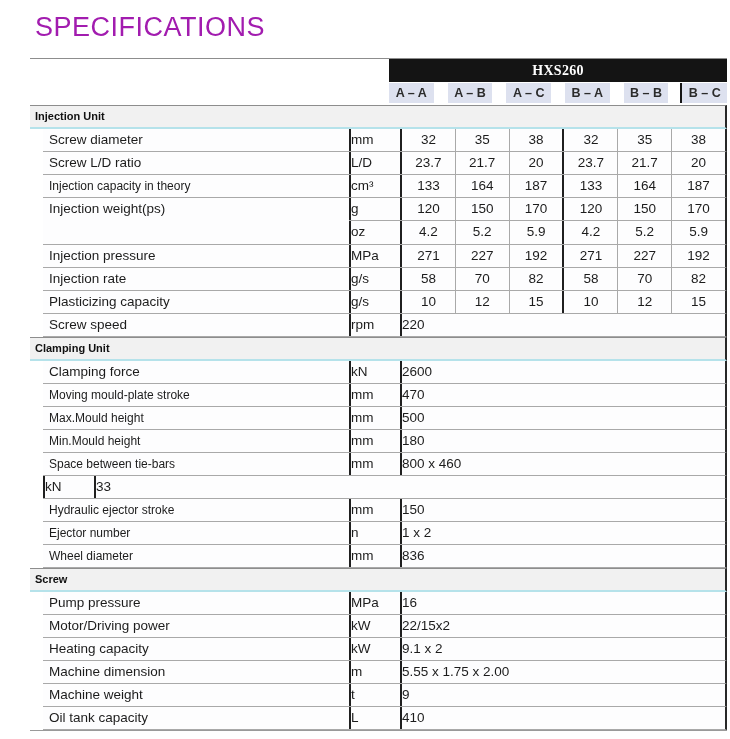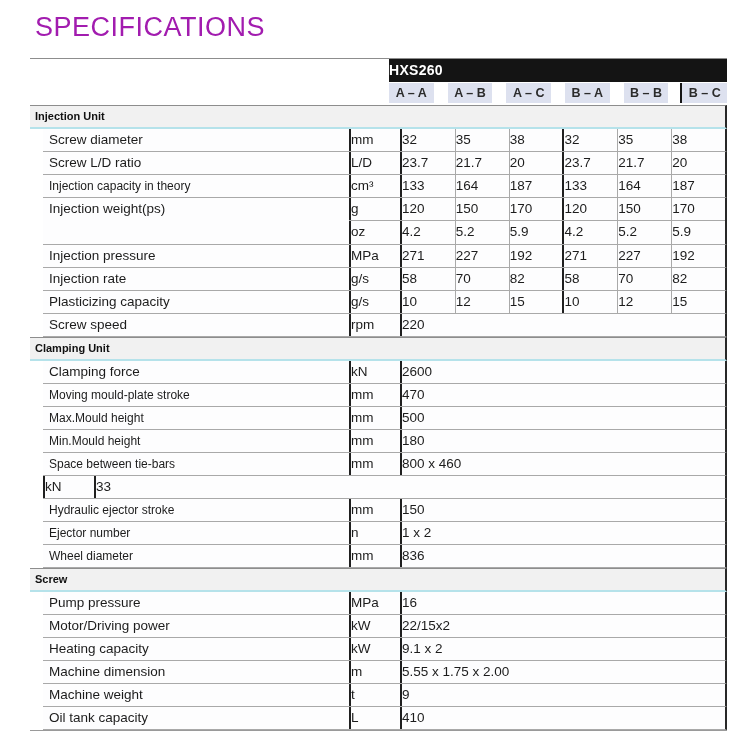--- a/index.html
+++ b/index.html
@@ -30,21 +30,21 @@
     width:697px;
     border-bottom:1px solid #9a9a9a;
   }
   
   .hdr{display:flex;border-top:1px solid var(--outer-line)}
   .hdr-left{width:359px}
   .hdr-right{width:338px;box-sizing:border-box;background:#ffffff}
   .model-bar{
     height:23px;line-height:23px;
     background:var(--header-bar-bg);color:#ffffff;
-    text-align:left;font-weight:bold;font-size:14px;letter-spacing:.3px;
+    text-align:center;font-weight:bold;font-size:14px;letter-spacing:.3px;font-family:Liberation Serif, serif;
   }
   .col-hdrs{display:flex;gap:14px;padding:1px 0 2px}
   .col-hdr-cell{
     flex:1;height:20px;line-height:20px;
     background:var(--column-header-bg);
     text-align:center;font-weight:bold;font-size:12.5px;color:#2b2b2b;
   }
   .col-hdr-cell:last-child{box-shadow:-2px 0 0 0 #151515}
   
   .section-header{
@@ -66,21 +66,21 @@
   }
   .row.double{height:46px}
   .cell{box-sizing:border-box;line-height:22px;font-size:13.5px;white-space:nowrap}
   .label{width:306px;padding-left:6px}
   .label.narrow{font-size:12px}
   .unit{
     width:53px;
     border-left:2px solid var(--strong-line);
     border-right:2px solid var(--strong-line);
   }
-  .val{flex:1;text-align:left;border-right:1px solid var(--grid-line)}
+  .val{flex:1;text-align:center;border-right:1px solid var(--grid-line)}
   .val.thick{border-right:2px solid var(--strong-line)}
   .row > .val:last-child, .subrow > .val:last-child{border-right:none}
   .merged{flex:1;text-align:left}
   .sub{flex:1;display:flex;flex-direction:column}
   .subrow{display:flex;height:23px;box-sizing:border-box}
   .subrow:first-child{border-bottom:1px solid var(--grid-line)}
 </style>
 </head>
 <body>
 

